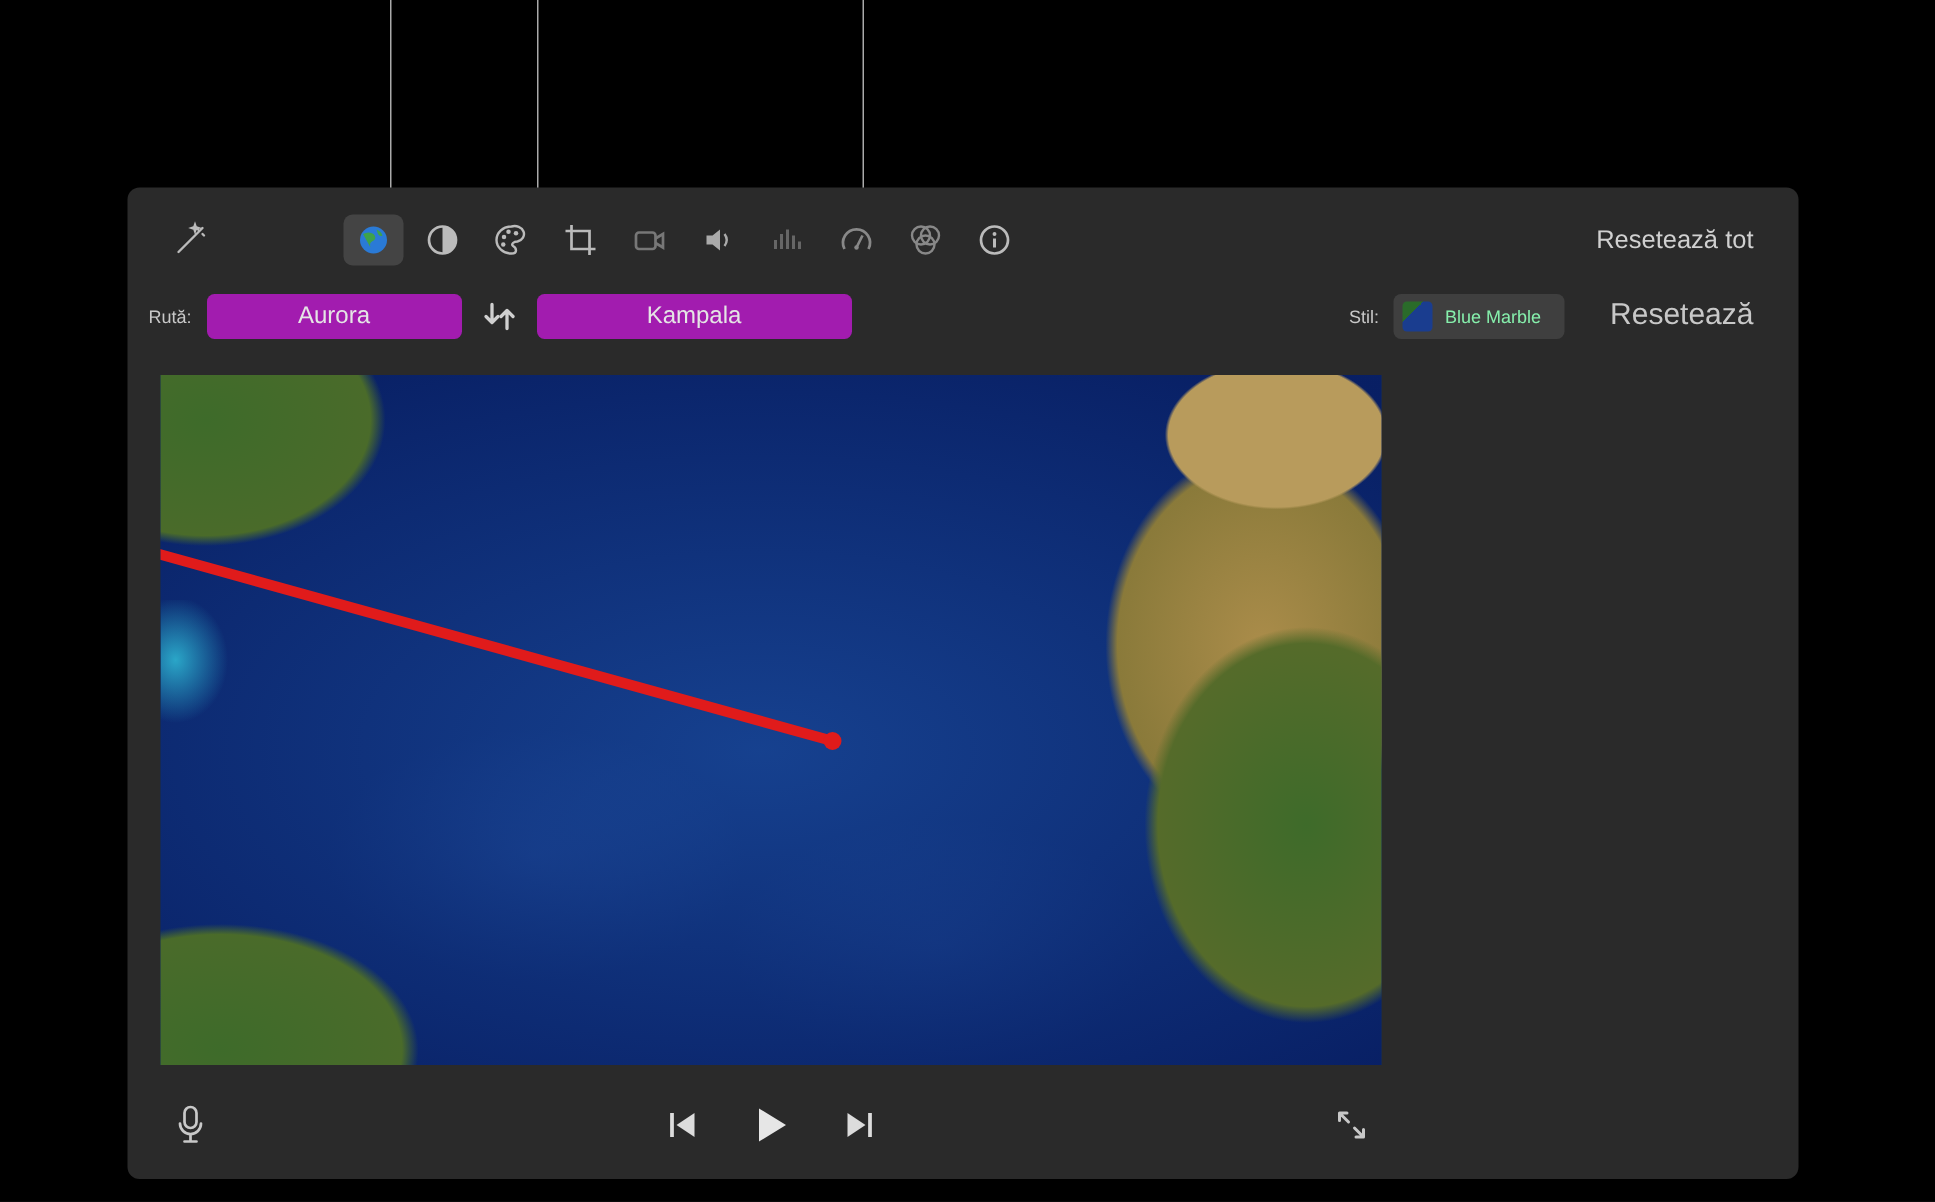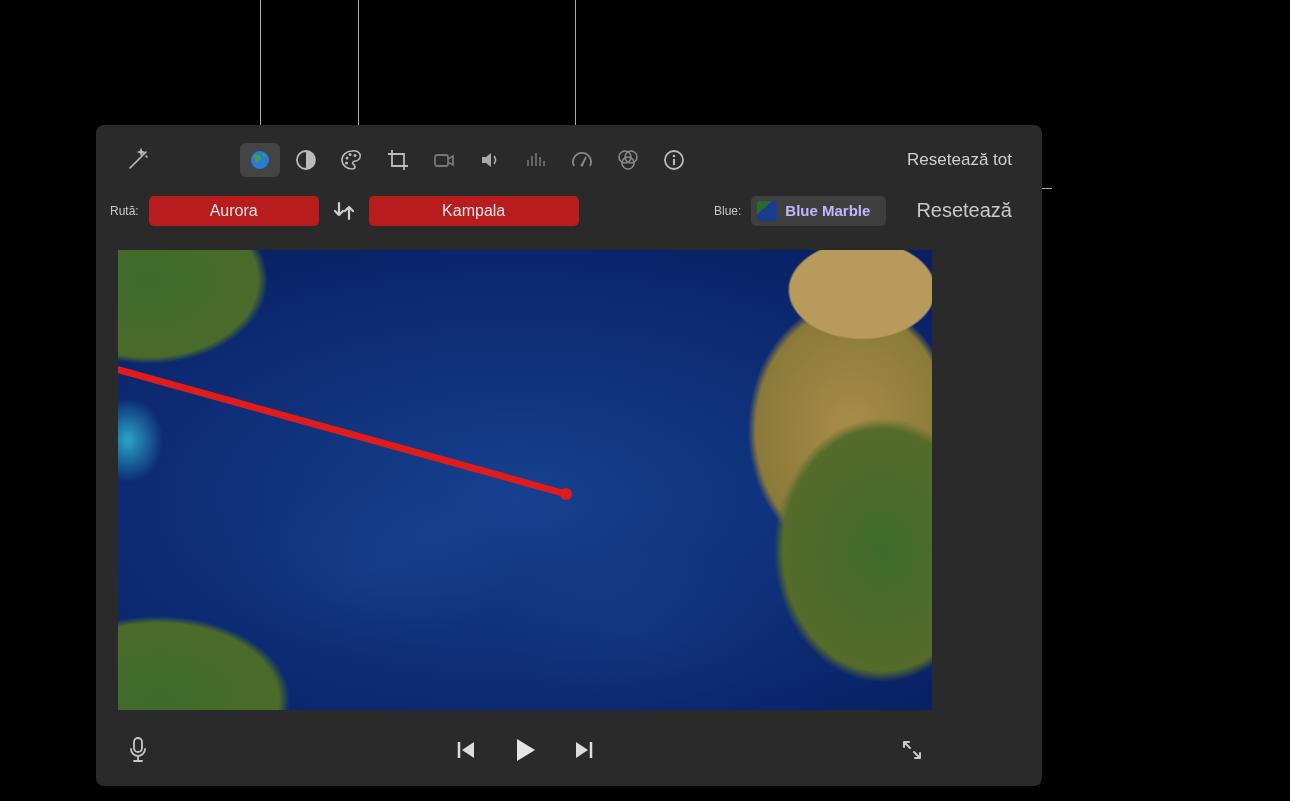--- a/index.html
+++ b/index.html
@@ -9,26 +9,25 @@
     font-family: -apple-system, "Helvetica Neue", Helvetica, Arial, sans-serif;
     color: #ddd;
     width: 1290px;
     height: 801px;
     overflow: hidden;
   }
   .panel {
     position: absolute;
     left: 85px;
     top: 125px;
-    width: 946px;
+    width: 1114px;
     height: 661px;
     background: #2a2a2a;
     border-radius: 8px;
     padding: 0;
-    margin-left: 11px;
   }
 
   
   .leader {
     position: absolute;
     background: #aaa;
   }
 
   
   .toolbar {
@@ -64,21 +63,21 @@
     display: flex;
     align-items: center;
     padding: 12px 22px 6px 14px;
     gap: 10px;
   }
   .label {
     color: #c8c8c8;
     font-size: 12px;
   }
   .pill {
-    background: #b91c1c;
+    background: #a21caf;
     color: #e5e5e5;
     font-size: 16px;
     border-radius: 5px;
     height: 30px;
     display: inline-flex;
     align-items: center;
     justify-content: center;
     cursor: pointer;
   }
   .pill.start { width: 170px; }
@@ -321,24 +320,24 @@
     <span class="swapbtn">
       <svg width="24" height="22" viewBox="0 0 24 22">
         <path d="M7 3 V15 M3 11 L7 15 L11 11" stroke="#d0d0d0" stroke-width="2.2" fill="none" stroke-linecap="round" stroke-linejoin="round"></path>
         <path d="M17 19 V7 M13 11 L17 7 L21 11" stroke="#d0d0d0" stroke-width="2.2" fill="none" stroke-linecap="round" stroke-linejoin="round"></path>
       </svg>
     </span>
     <span class="pill end">Kampala</span>
 
     <span class="spacer"></span>
 
-    <span class="label">Blue:</span>
+    <span class="label">Stil:</span>
     <span class="stylepill">
       <span class="thumb"></span>
-      <span style="color:#c4b5fd;font-size:15px;font-weight:bold;">Blue Marble</span>
+      <span style="color:#86efac;font-size:12px;">Blue Marble</span>
     </span>
     <span class="resetlink">Resetează</span>
   </div>
 
   <div class="viewer">
     <div class="ocean"></div>
     <div class="land-na"></div>
     <div class="shallow"></div>
     <div class="land-sa"></div>
     <div class="land-africa"></div>

